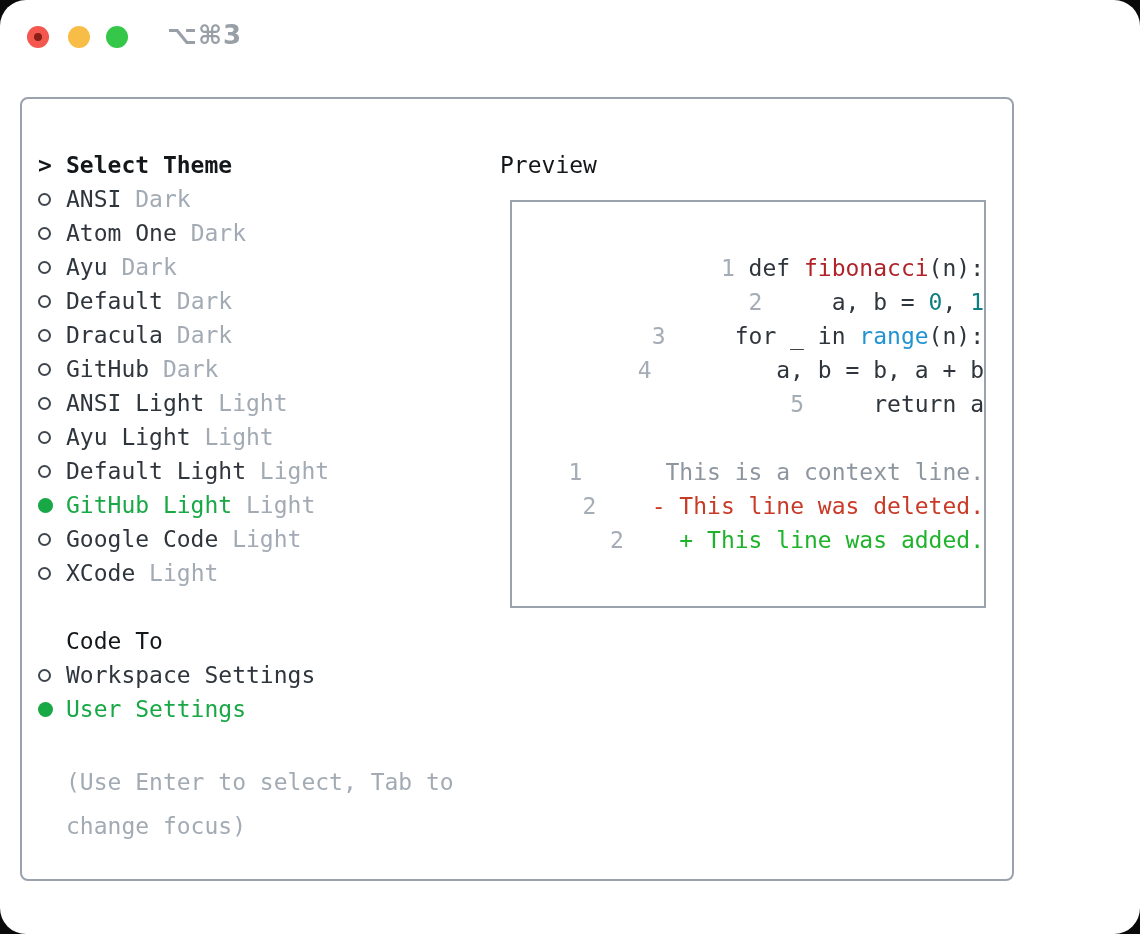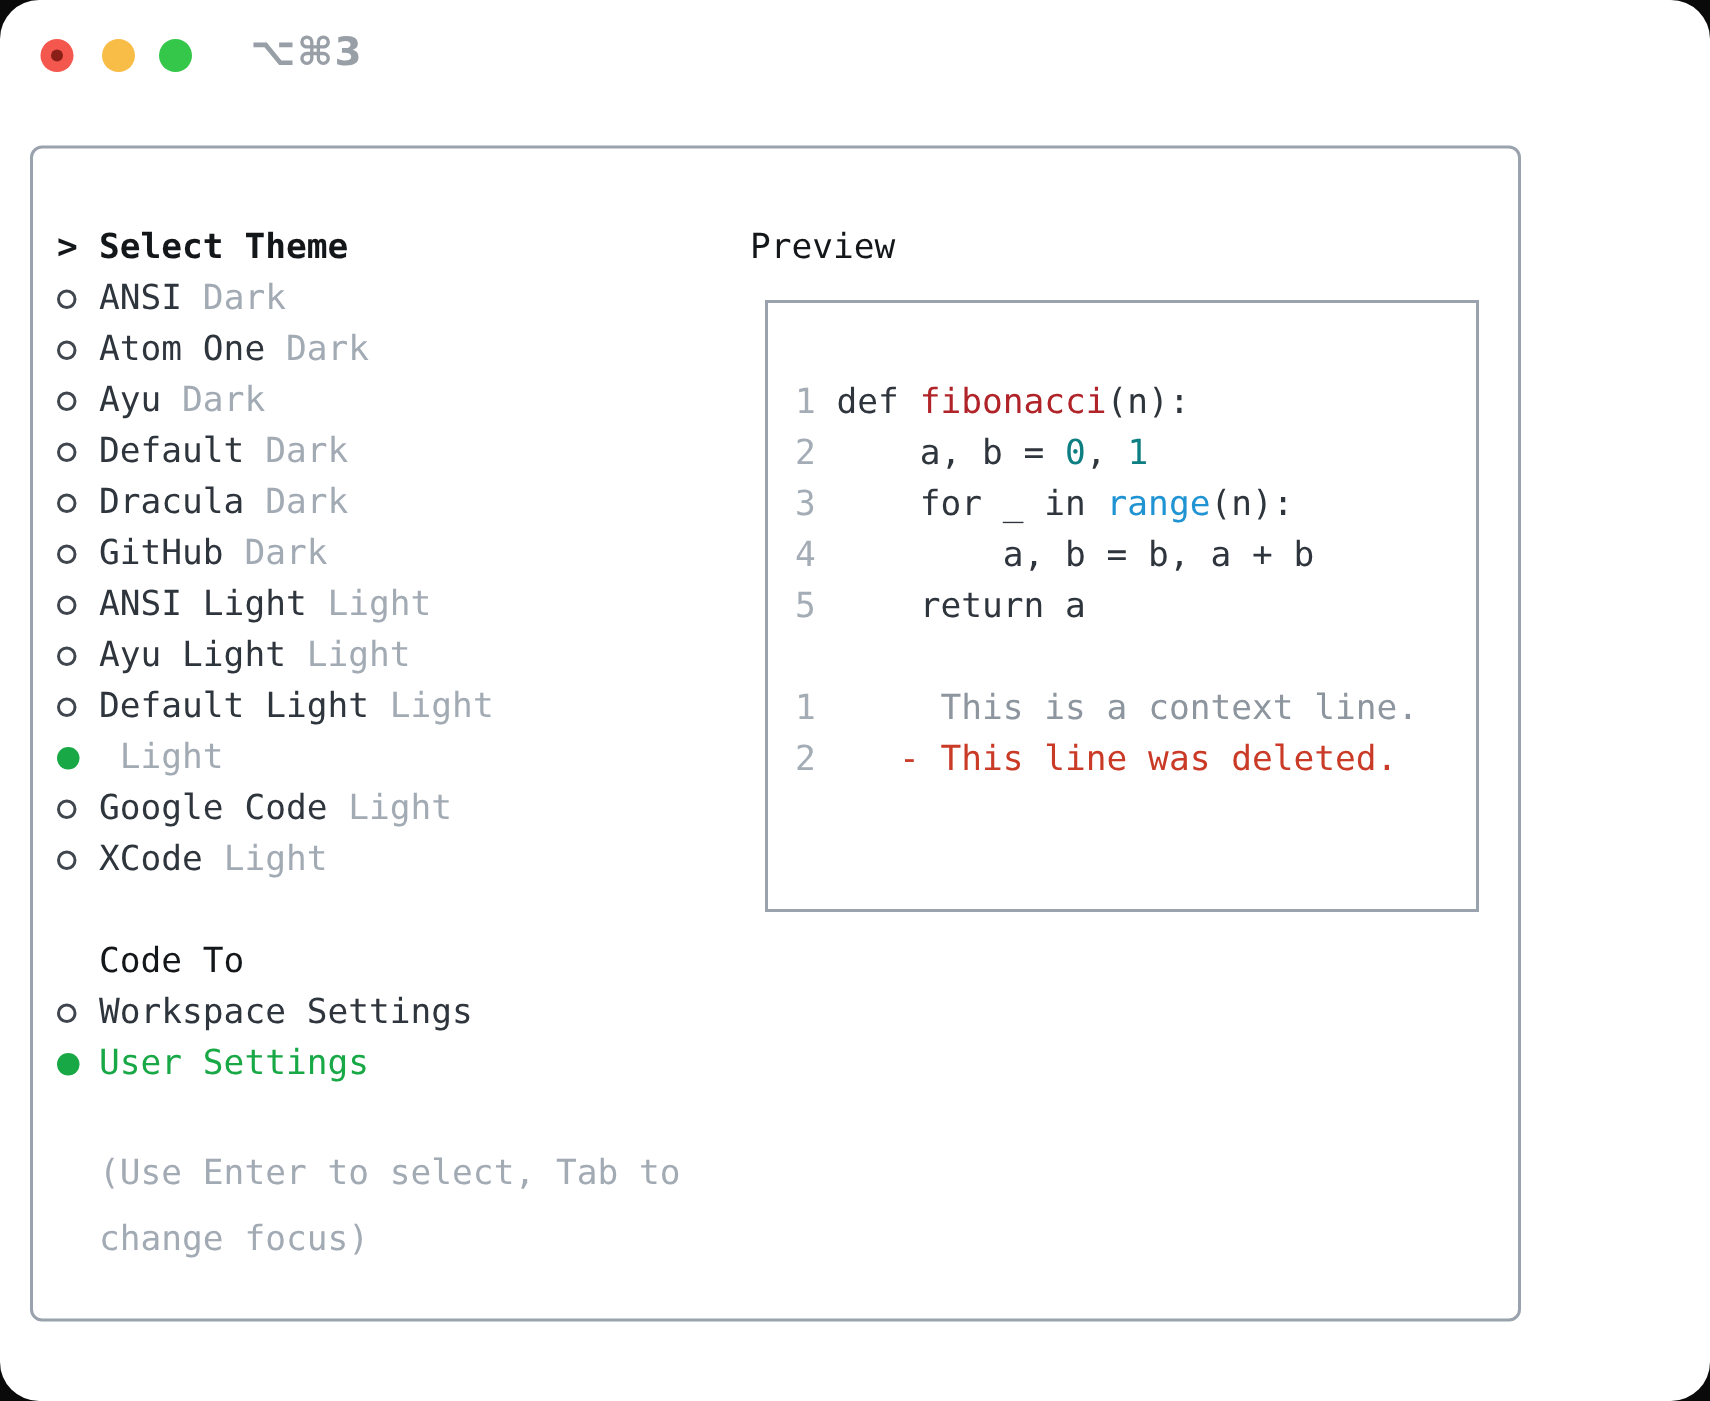--- a/index.html
+++ b/index.html
@@ -30,21 +30,21 @@
   .label.sel{color:var(--selected);}
   .variant{color:var(--muted);text-align:center;}
   .apply-header{color:var(--heading);}
   .spacer{height:34px;}
   .hint{width:450px;line-height:44px;color:var(--muted);white-space:normal;margin-left:28px;}
 
   
   .preview-title{position:absolute;left:478px;top:49px;height:34px;display:flex;align-items:center;
     font-weight:400;color:var(--heading);}
   .preview-box{position:absolute;left:488px;top:101px;width:476px;height:408px;box-sizing:border-box;
-    border:2px solid var(--border);padding:49px 0 0 18px;overflow:hidden;background:#fff;}
+    border:2px solid var(--border);padding:49px 0 0 18px;overflow:hidden;background:#fff;text-align:right;}
   .code-line{height:34px;line-height:34px;white-space:pre;}
   .c-ln{color:var(--lineno);}
   .c-fg{color:var(--fg);}
   .c-fn{color:var(--func);}
   .c-num{color:var(--const);}
   .c-call{color:var(--call);}
   .c-ctx{color:var(--context);}
   .c-del{color:var(--deleted);}
   .c-add{color:var(--added);}
 </style>
@@ -73,21 +73,21 @@
       <div id="theme-items">
           <div class="row"><span class="marker"><span class="circle"></span></span><span class="label">ANSI</span><span class="variant"> Dark</span></div>
           <div class="row"><span class="marker"><span class="circle"></span></span><span class="label">Atom One</span><span class="variant"> Dark</span></div>
           <div class="row"><span class="marker"><span class="circle"></span></span><span class="label">Ayu</span><span class="variant"> Dark</span></div>
           <div class="row"><span class="marker"><span class="circle"></span></span><span class="label">Default</span><span class="variant"> Dark</span></div>
           <div class="row"><span class="marker"><span class="circle"></span></span><span class="label">Dracula</span><span class="variant"> Dark</span></div>
           <div class="row"><span class="marker"><span class="circle"></span></span><span class="label">GitHub</span><span class="variant"> Dark</span></div>
           <div class="row"><span class="marker"><span class="circle"></span></span><span class="label">ANSI Light</span><span class="variant"> Light</span></div>
           <div class="row"><span class="marker"><span class="circle"></span></span><span class="label">Ayu Light</span><span class="variant"> Light</span></div>
           <div class="row"><span class="marker"><span class="circle"></span></span><span class="label">Default Light</span><span class="variant"> Light</span></div>
-          <div class="row"><span class="marker"><span class="circle sel"></span></span><span class="variant"> Light</span></div>
+          <div class="row"><span class="marker"><span class="circle sel"></span></span><span class="label sel">GitHub Light</span><span class="variant"> Light</span></div>
           <div class="row"><span class="marker"><span class="circle"></span></span><span class="label">Google Code</span><span class="variant"> Light</span></div>
           <div class="row"><span class="marker"><span class="circle"></span></span><span class="label">XCode</span><span class="variant"> Light</span></div>
         </div>
 
       <div class="spacer"></div>
 
       <div class="row apply-header">
         <span class="marker"></span>
         <span>Code To</span>
       </div>
@@ -109,17 +109,18 @@
     <div class="preview-box">
       <div id="preview-lines">
           <div class="code-line"><span class="c-ln">1 </span><span class="c-fg">def </span><span class="c-fn">fibonacci</span><span class="c-fg">(n):</span></div>
           <div class="code-line"><span class="c-ln">2 </span><span class="c-fg">    a, b = </span><span class="c-num">0</span><span class="c-fg">, </span><span class="c-num">1</span></div>
           <div class="code-line"><span class="c-ln">3 </span><span class="c-fg">    for _ in </span><span class="c-call">range</span><span class="c-fg">(n):</span></div>
           <div class="code-line"><span class="c-ln">4 </span><span class="c-fg">        a, b = b, a + b</span></div>
           <div class="code-line"><span class="c-ln">5 </span><span class="c-fg">    return a</span></div>
           <div class="code-line"></div>
           <div class="code-line"><span class="c-ln">1 </span><span class="c-fg">     </span><span class="c-ctx">This is a context line.</span></div>
           <div class="code-line"><span class="c-ln">2 </span><span class="c-fg">   </span><span class="c-del">- This line was deleted.</span></div>
+          <div class="code-line"><span class="c-ln">2 </span><span class="c-fg">   </span><span class="c-add">+ This line was added.</span></div>
         </div>
     </div>
 
   </div>
 </div>
 
 </body></html>

